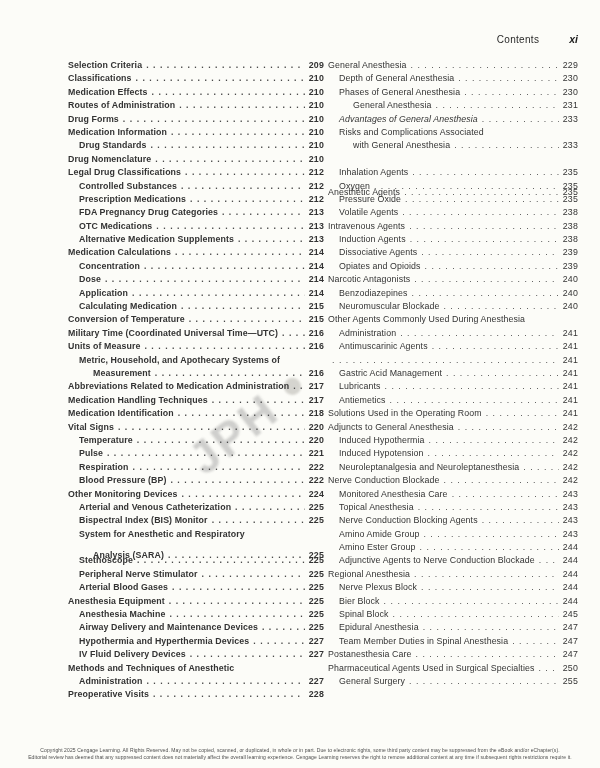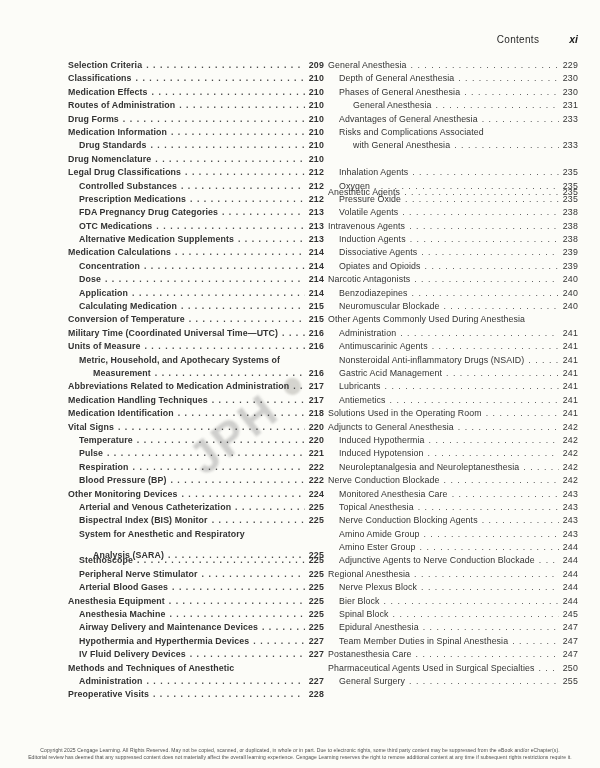--- a/index.html
+++ b/index.html
@@ -357,21 +357,21 @@
           <span class="tt" style="padding-left: 11px;">Phases of General Anesthesia</span>
           <span class="leader"></span>
           <span class="pg">230</span>
         </div>
         <div class="row">
           <span class="tt" style="padding-left: 25px;">General Anesthesia</span>
           <span class="leader"></span>
           <span class="pg">231</span>
         </div>
         <div class="row">
-          <span class="tt" style="padding-left: 11px;">Advantages of General Anesthesia</span>
+          <span class="tt" style="padding-left: 11px; font-style: italic;">Advantages of General Anesthesia</span>
           <span class="leader"></span>
           <span class="pg">233</span>
         </div>
         <div class="row">
           <span class="tt" style="padding-left: 11px;">Risks and Complications Associated</span>
         </div>
         <div class="row">
           <span class="tt" style="padding-left: 25px;">with General Anesthesia</span>
           <span class="leader"></span>
           <span class="pg">233</span>
@@ -443,21 +443,20 @@
           <span class="tt" style="padding-left: 11px;">Administration</span>
           <span class="leader"></span>
           <span class="pg">241</span>
         </div>
         <div class="row">
           <span class="tt" style="padding-left: 11px;">Antimuscarinic Agents</span>
           <span class="leader"></span>
           <span class="pg">241</span>
         </div>
         <div class="row">
-          <span class="tt" style="padding-left: 11px;">Nonsteroidal Anti-inflammatory Drugs (NSAID)</span>
           <span class="leader"></span>
           <span class="pg">241</span>
         </div>
         <div class="row">
           <span class="tt" style="padding-left: 11px;">Gastric Acid Management</span>
           <span class="leader"></span>
           <span class="pg">241</span>
         </div>
         <div class="row">
           <span class="tt" style="padding-left: 11px;">Lubricants</span>

